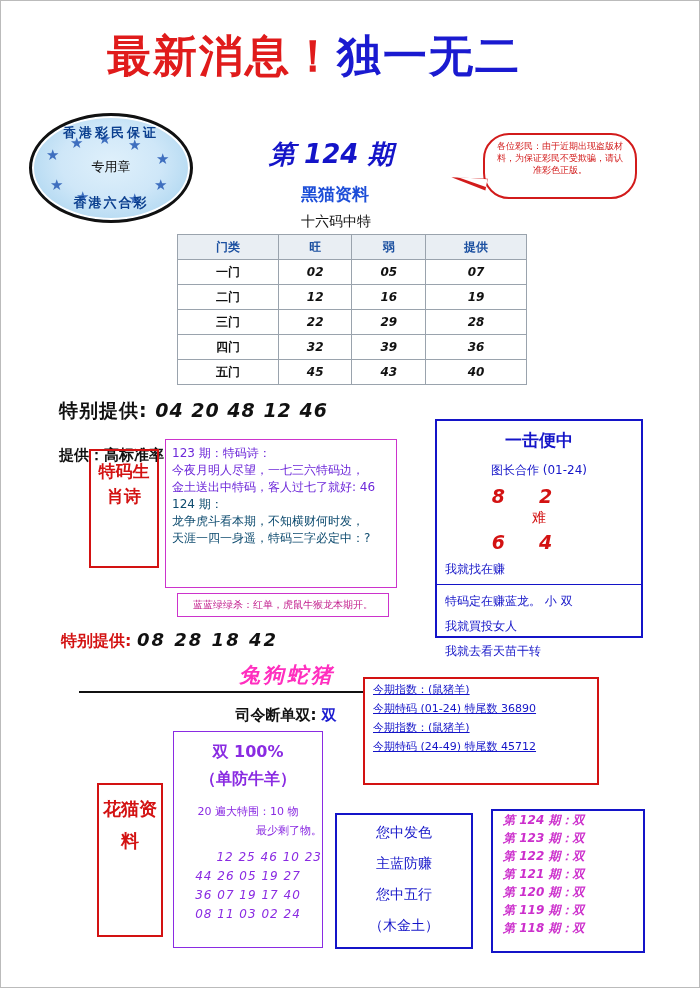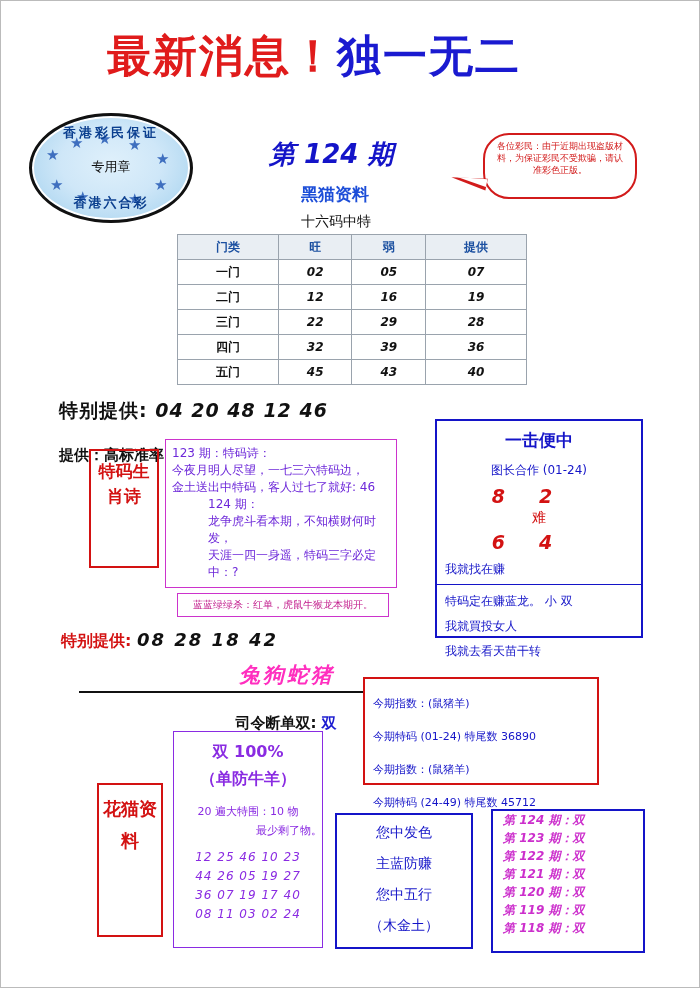--- a/index.html
+++ b/index.html
@@ -107,21 +107,21 @@
     font-size:17px;color:#d31212;font-weight:bold;line-height:25px;
   }
 
   
   .poembox{
     position:absolute;left:164px;top:438px;width:230px;height:147px;
     border:1px solid #cc33cc;background:#fff;
   }
   .poembox p{margin:0;padding:0 6px;font-size:12px;color:#6d28d9;line-height:17px;}
   .poembox p.first{padding-top:5px;}
-  .poembox p.blue{color:#6d28d9;margin-left:36px;}
+  .poembox p.blue{color:#0c4a6e;}
 
   .killline{
     position:absolute;left:176px;top:592px;width:210px;height:22px;
     border:1px solid #cc33cc;background:#fff;
   }
   .killline span{
     display:block;text-align:center;font-size:10px;color:#c21c8c;line-height:22px;
   }
 
   .sp3{position:absolute;left:60px;top:628px;font-size:16px;font-weight:bold;color:#d31212;}
@@ -129,21 +129,21 @@
 
   .pinkrow{
     position:absolute;left:186px;top:660px;width:200px;text-align:center;
     font-size:21px;color:#ff2fbf;font-weight:bold;font-style:italic;letter-spacing:3px;
   }
   .pinkrule{
     position:absolute;left:78px;top:690px;width:310px;border-top:2px solid #111;
   }
   .cmd{
     position:absolute;left:180px;top:705px;width:210px;text-align:center;
-    font-size:15px;color:#111;font-weight:bold;margin-top:8px;
+    font-size:15px;color:#111;font-weight:bold;
   }
   .cmd .b{color:#1a1ad0;}
 
   
   .catbox{
     position:absolute;left:96px;top:782px;width:62px;height:150px;
     border:2px solid #d31212;
   }
   .catbox .t{
     position:absolute;left:0;top:8px;width:100%;text-align:center;
@@ -182,21 +182,21 @@
   .bluebox .ln{
     font-size:12px;color:#1414c8;padding-left:8px;margin-top:8px;
   }
   .bluebox hr{border:none;border-top:1px solid #1414c8;margin:6px 0 0 0;}
 
   
   .redbox2{
     position:absolute;left:362px;top:676px;width:232px;height:104px;
     border:2px solid #d31212;background:#fff;
   }
-  .redbox2 .ln{font-size:11px;color:#1414c8;padding:17px 0 0 8px;line-height:16px;}
+  .redbox2 .ln{font-size:11px;color:#1414c8;padding:3px 0 0 8px;line-height:16px;text-decoration:underline;}
 
   
   .bottomblue{
     position:absolute;left:334px;top:812px;width:134px;height:132px;
     border:2px solid #1414c8;background:#fff;
   }
   .bottomblue .ln{
     text-align:center;font-size:14px;color:#1414c8;line-height:27px;margin-top:4px;
   }
 
@@ -327,21 +327,21 @@
 
   <div class="catbox">
     <div class="t">花猫资料</div>
   </div>
 
   <div class="purplebox">
     <div class="line big" style="margin-top:10px;">双 100%</div>
     <div class="line big" style="margin-top:8px;">（单防牛羊）</div>
     <div class="line" style="margin-top:14px;font-size:11px;">20 遍大特围：10 物</div>
     <div class="line" style="font-size:11px;text-align:right;">最少剩了物。</div>
-    <div class="line nums" style="margin-top:8px;">12 25 46 10 23</div>
+    <div class="line nums" style="margin-top:8px;text-align:right;">12 25 46 10 23</div>
     <div class="line nums">44 26 05 19 27</div>
     <div class="line nums">36 07 19 17 40</div>
     <div class="line nums">08 11 03 02 24</div>
   </div>
 
   <div class="bluebox">
     <div class="title">一击便中</div>
     <div class="sub">图长合作 (01-24)</div>
     <div class="bignum">
       <span>8</span><span>2</span>

